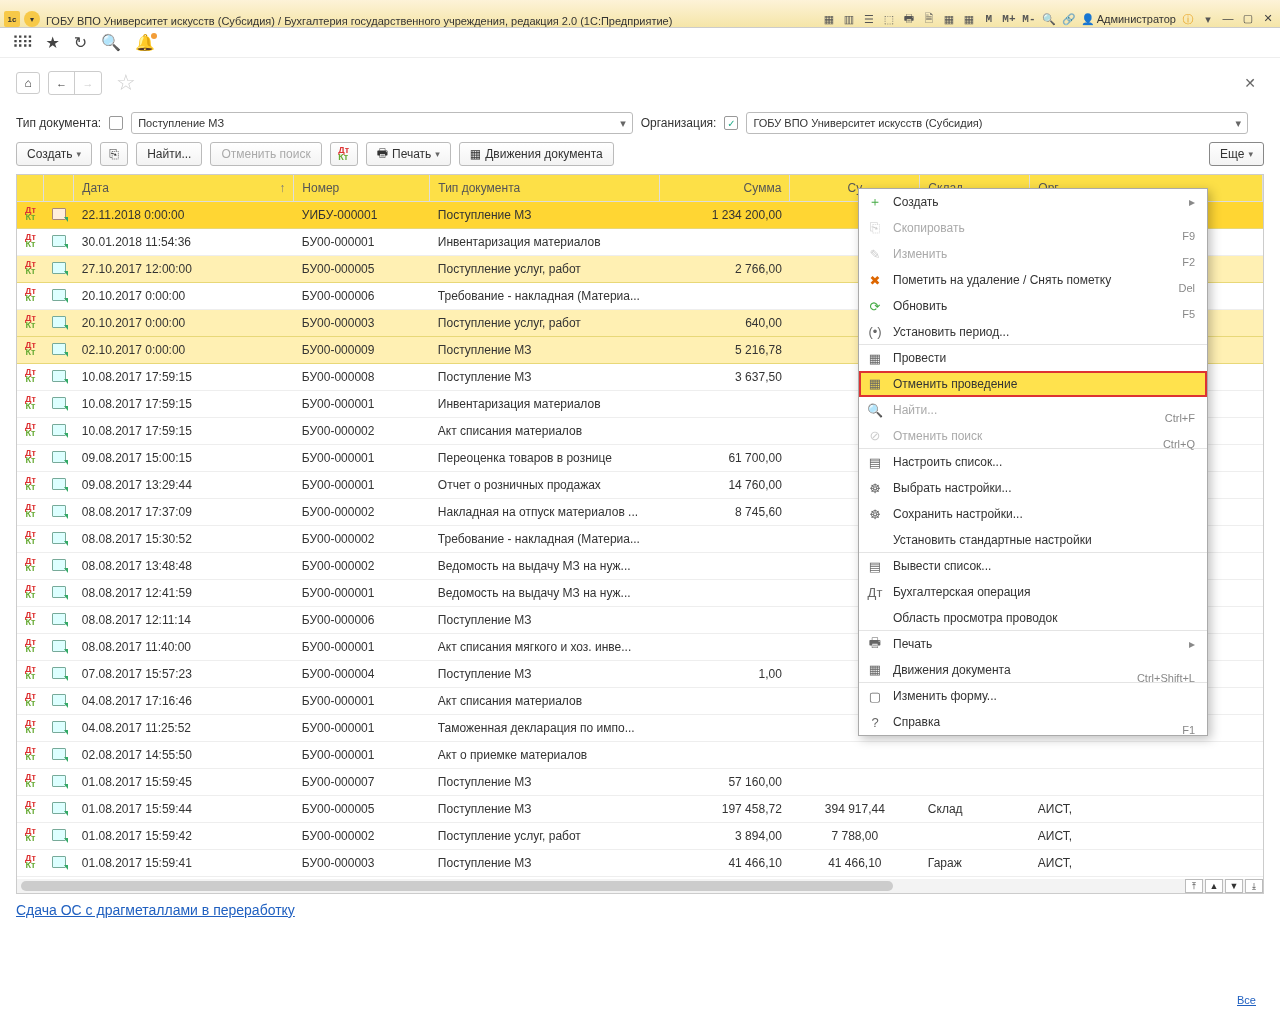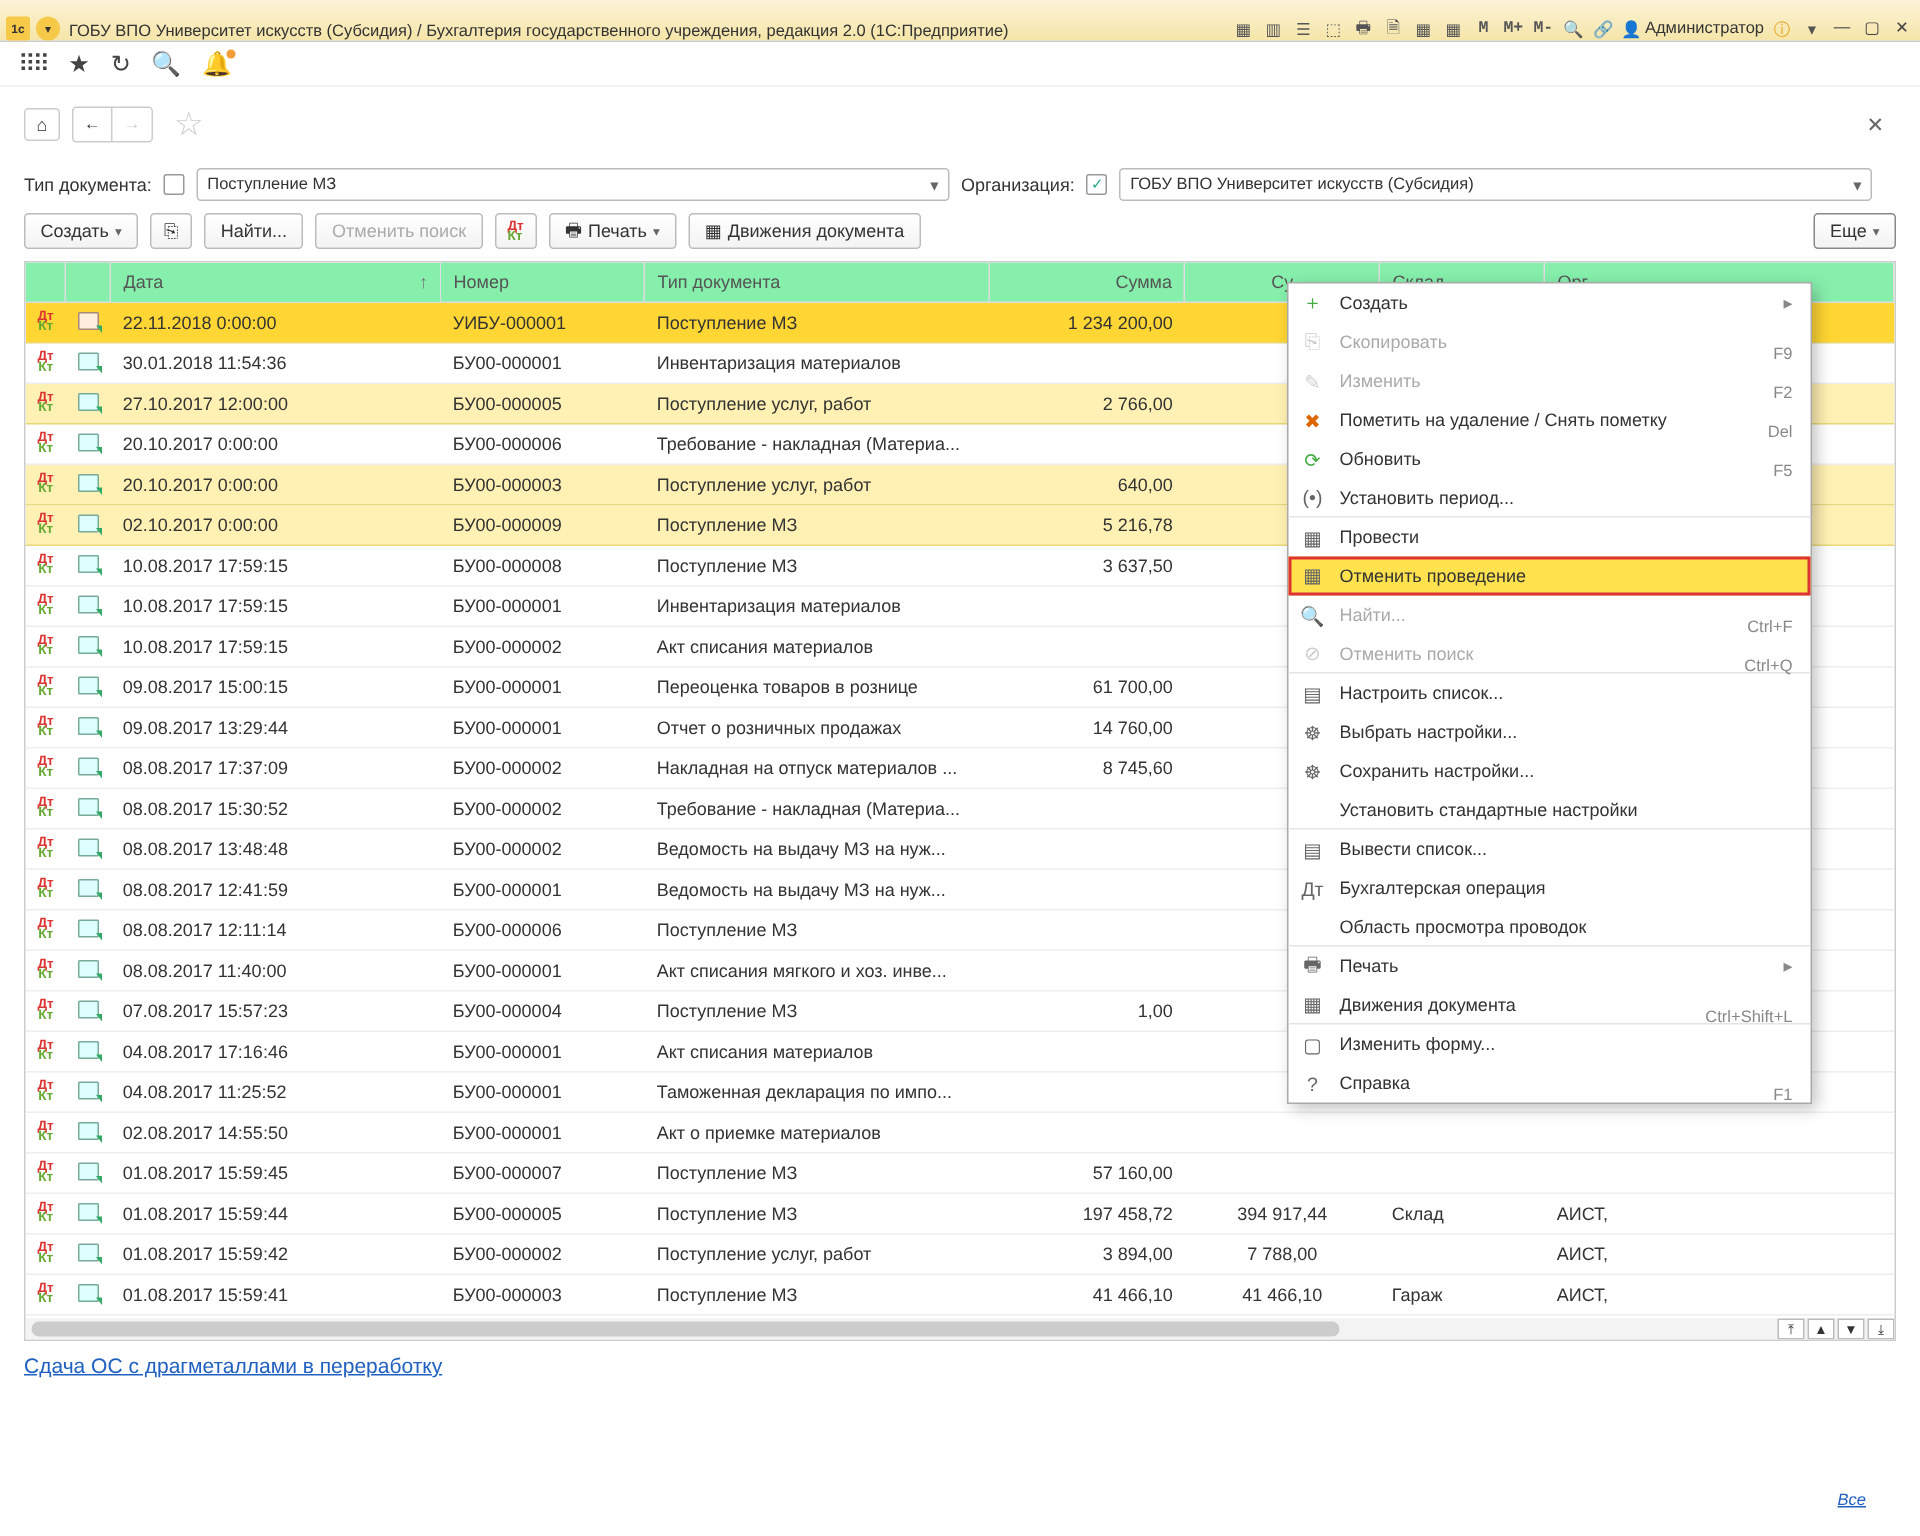--- a/index.html
+++ b/index.html
@@ -45,21 +45,21 @@
 .btn { height:24px; border:1px solid #bbb; border-radius:3px; background:linear-gradient(#fff,#f3f3f3); padding:0 10px; display:flex; align-items:center; gap:4px; font-size:12px; cursor:pointer; }
 .btn.icon-only { padding:0 6px; width:28px; justify-content:center; }
 .btn .caret { font-size:9px; color:#666; }
 .btn.disabled { color:#aaa; }
 .cmdbar .spacer { flex:1; }
 .btn.more { border:1px solid #888; }
 
 
 .table-wrap { margin: 0 16px; border:1px solid #ccc; height: 720px; position: relative; overflow: hidden; }
 table { width: 100%; border-collapse: collapse; font-size:12px; }
-thead th { background:#86efac; border:1px solid #ddd; border-top:none; border-left:none; padding:6px 8px; text-align:left; font-weight:normal; color:#555; height:24px; }
+thead th { background:#fde047; border:1px solid #ddd; border-top:none; border-left:none; padding:6px 8px; text-align:left; font-weight:normal; color:#555; height:24px; }
 thead th.date { position:relative; }
 thead th.date .sort { position:absolute; right:8px; top:6px; color:#777; }
 tbody td { border-bottom:1px solid #eee; padding:5px 8px; height:27px; white-space:nowrap; overflow:hidden; text-overflow:ellipsis; }
 tbody tr.yellow { background:#fff0b3; }
 tbody tr.yellow td { border-bottom-color:#e8d878; }
 tbody tr.sel { background:#ffd633; }
 .col-mark { width:26px; text-align:center; }
 .col-ic { width:28px; text-align:center; }
 .col-date { width:220px; }
 .col-num { width:136px; }
@@ -77,21 +77,21 @@
 .doc-ic::after { content:''; position:absolute; right:-3px; bottom:-3px; width:0; height:0; border-left:4px solid transparent; border-top:5px solid #3a6; }
 
 
 .hscroll { position:absolute; bottom:0; left:0; right:0; height:14px; background:#f3f3f3; display:flex; }
 .hscroll .thumb { height:10px; margin:2px 4px; background:#ccc; border-radius:5px; width:70%; }
 .hscroll .navbtns { display:flex; gap:2px; }
 .hscroll .nb { width:18px; height:14px; border:1px solid #bbb; background:#fff; font-size:9px; display:flex; align-items:center; justify-content:center; }
 
 .footer-link { padding:8px 16px; font-size:14px; }
 .footer-link a { color:#2060c0; text-decoration:underline; }
-.footer-all { position:absolute; bottom:18px; right:36px; font-size:11px; text-decoration:underline; color:#2060c0; cursor:pointer;font-style:italic; }
+.footer-all { position:absolute; bottom:18px; right:24px; font-size:11px; text-decoration:underline; color:#2060c0; cursor:pointer; }
 
 
 .ctx-menu { position:absolute; top:188px; left:858px; width:350px; background:#fff; border:1px solid #aaa; box-shadow:3px 3px 10px rgba(0,0,0,0.25); z-index:50; font-size:12px; }
 .ctx-menu .mi { display:flex; align-items:center; padding:5px 12px 5px 8px; gap:10px; cursor:pointer; height:26px; }
 .ctx-menu .mi.sep-after { border-bottom:1px solid #e4e4e4; }
 .ctx-menu .mi .mic { width:16px; text-align:center; font-size:13px; color:#666; flex-shrink:0; }
 .ctx-menu .mi .mic.green { color:#4a4; }
 .ctx-menu .mi .mic.orange { color:#d60; }
 .ctx-menu .mi .lbl { flex:1; }
 .ctx-menu .mi .sc { color:#888; font-size:11px;margin-top:16px; }

